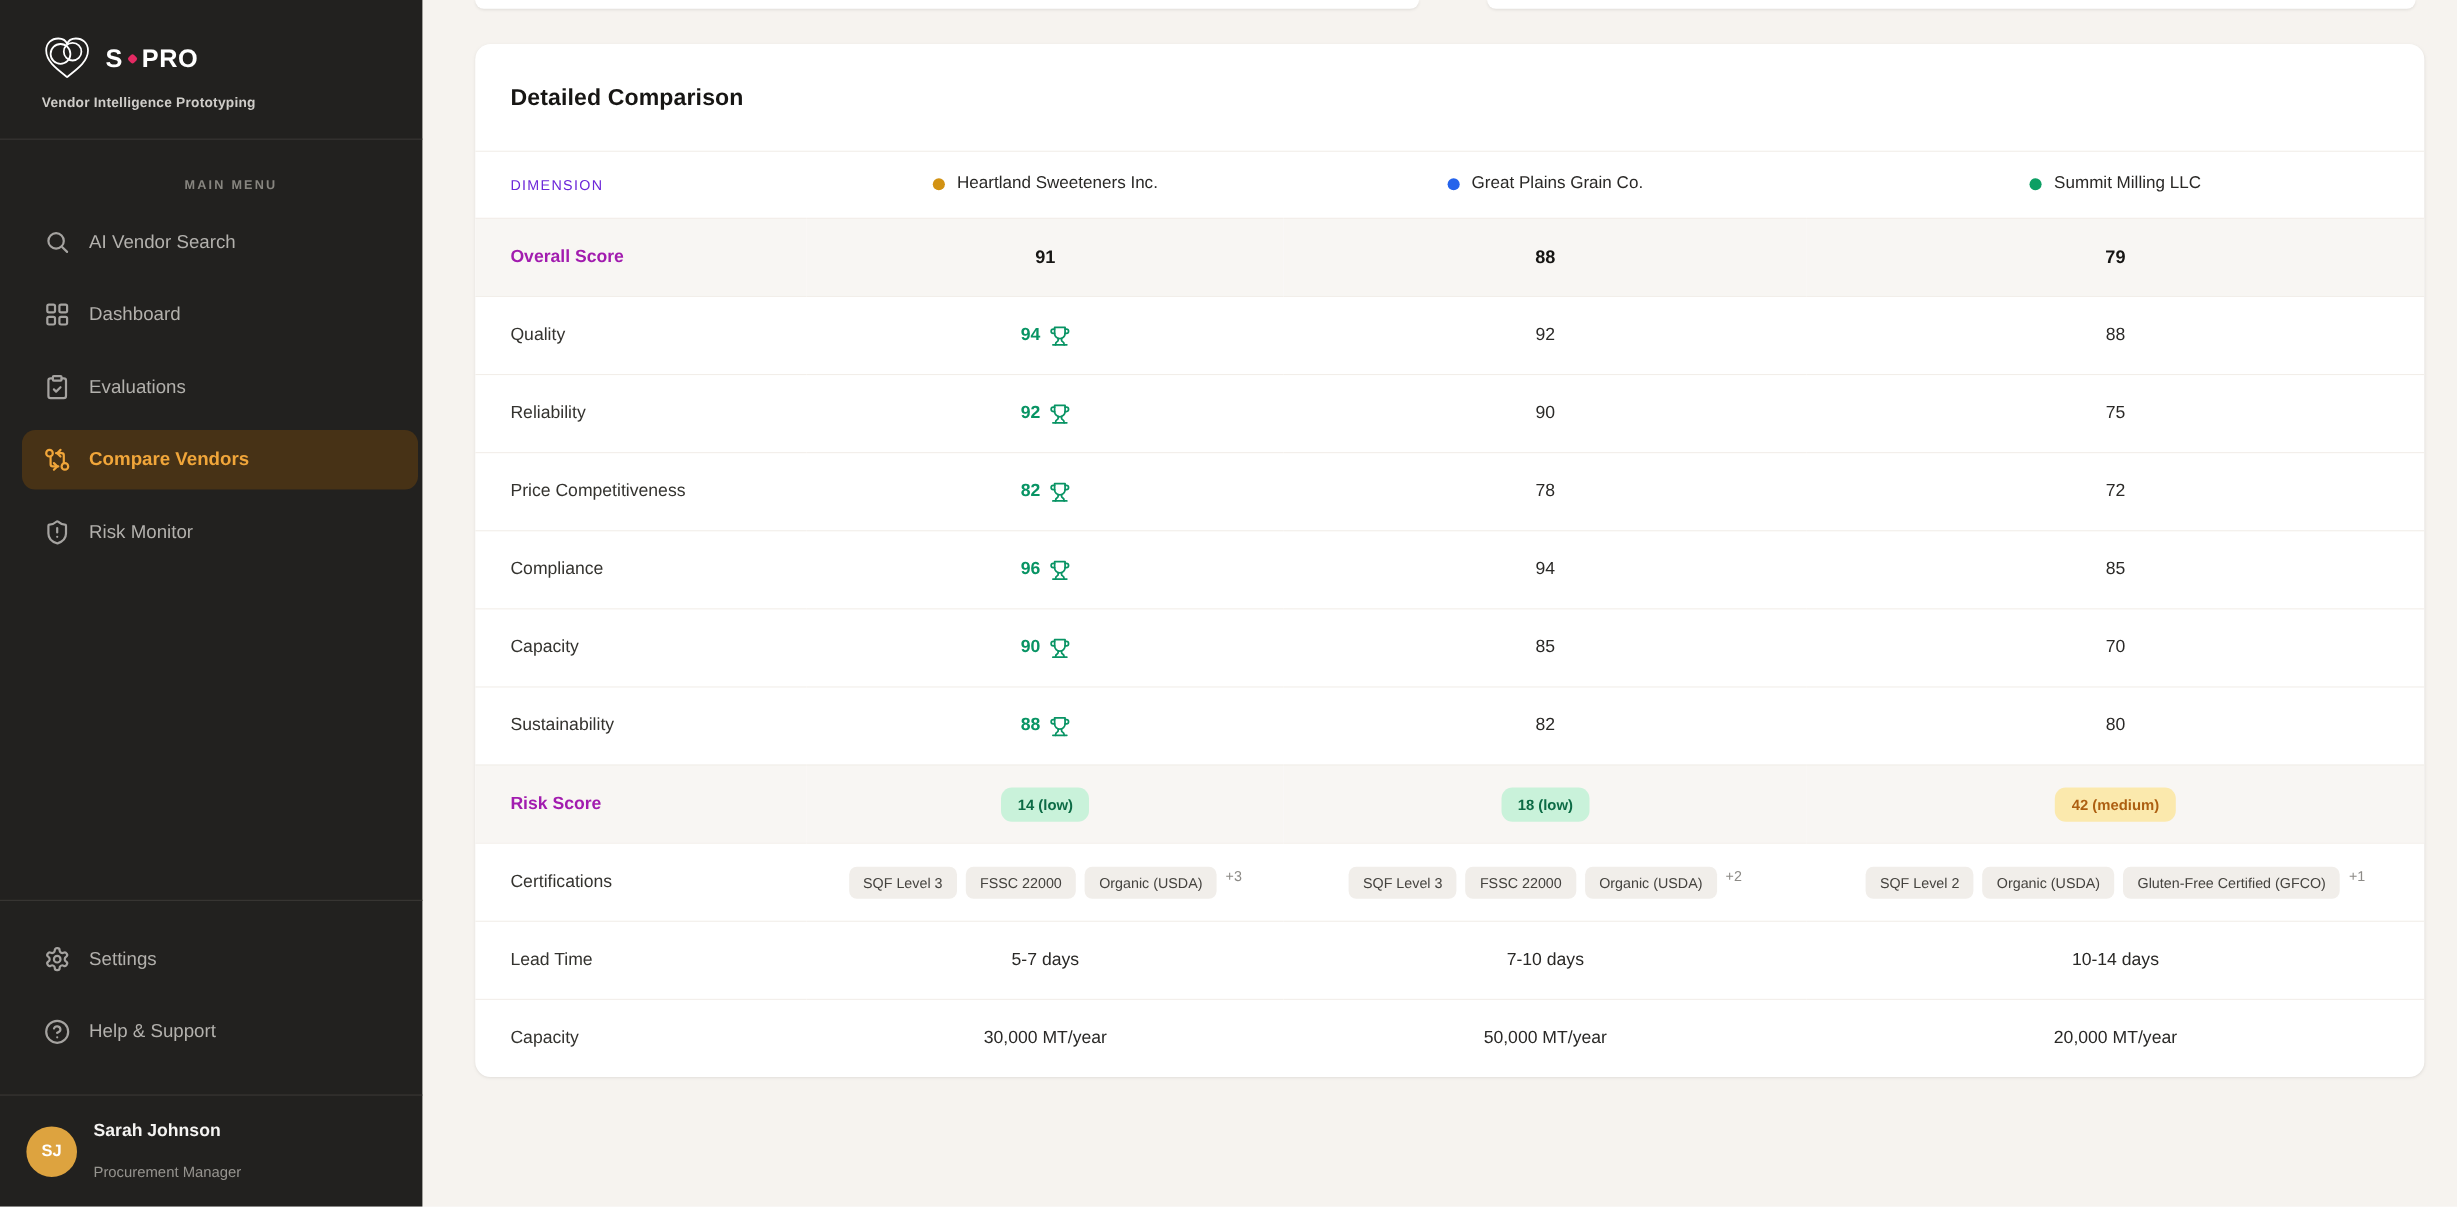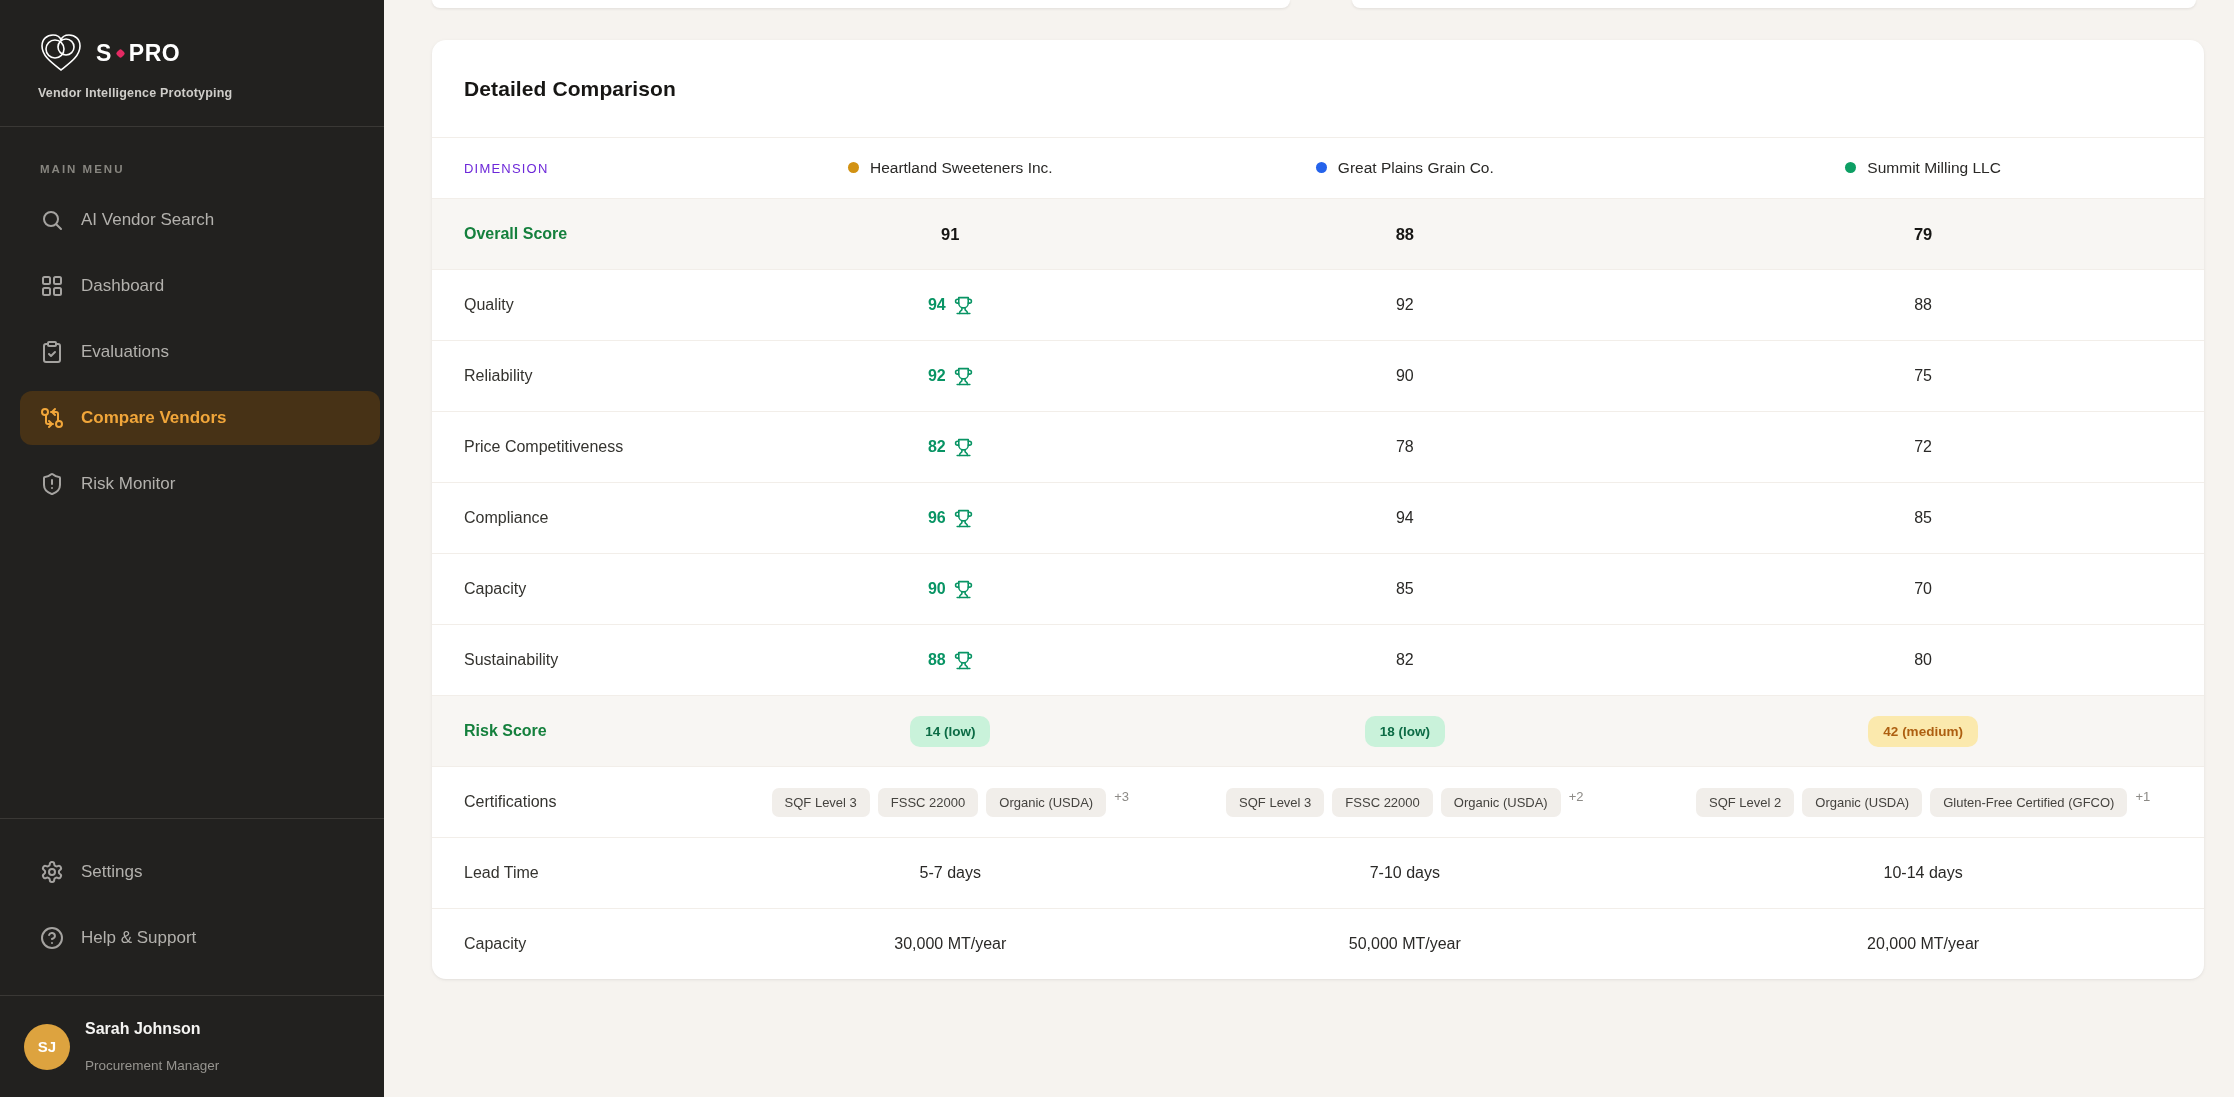--- a/index.html
+++ b/index.html
@@ -16,21 +16,21 @@
     background:#22211f;
     display:flex; flex-direction:column;
     color:#b3b1ad;
   }
   .logo-block { padding:32px 36px 26px 38px; border-bottom:1px solid #3a3835; }
   .logo-row { display:flex; align-items:center; gap:12px; }
   .logo-mark { width:46px; height:42px; color:#ffffff; }
   .brand { font-size:23px; font-weight:700; color:#ffffff; letter-spacing:.5px; display:flex; align-items:center; gap:5px; }
   .brand-dot { width:7px; height:7px; border-radius:2px; background:#e42a63; display:inline-block; transform:rotate(45deg); }
   .tagline { margin-top:12px; font-size:12.5px; font-weight:600; color:#cfcdc9; letter-spacing:.2px; }
-  .menu { padding:10px 4px 0 20px; }
+  .menu { padding:10px 4px 0 20px;text-align:center; }
   .menu-section-label { font-size:11.5px; font-weight:600; letter-spacing:2px; color:#87857f; margin:26px 0 18px 20px; }
   .menu-item {
     height:54px; margin-bottom:12px; border-radius:12px;
     display:flex; align-items:center; gap:17px; padding:0 20px;
     font-size:17px; color:#b3b1ad; cursor:pointer;
   }
   .menu-item .menu-icon { width:24px; height:24px; display:inline-flex; color:#a5a3a0; }
   .menu-item.active { background:#473216; color:#f1a63a; font-weight:600; }
   .menu-item.active .menu-icon { color:#f1a63a; }
   .menu-icon svg { width:24px; height:24px; }
@@ -64,21 +64,21 @@
   th.dim-header {
     text-align:left; padding-left:32px; height:60px;
     font-size:13px; font-weight:500; color:#6d28d9; letter-spacing:1.2px;
   }
   th.vendor-header { height:60px; text-align:center; font-weight:400; }
   .vendor-head-inner { display:inline-flex; align-items:center; gap:11px; font-size:15.5px; color:#2a2927; }
   .vendor-dot { width:11px; height:11px; border-radius:50%; display:inline-block; flex:none; }
   td { height:71px; border-top:1px solid #f2eee9; text-align:center; font-size:16px; color:#2a2927; }
   td.row-label { text-align:left; padding-left:32px; font-size:16px; color:#34332f; }
   tr.hl td { background:#f8f6f3; }
-  tr.hl td.row-label { font-weight:700; color:#15803d; }
+  tr.hl td.row-label { font-weight:700; color:#a21caf; }
   td.val-bold { font-weight:700; color:#171614; font-size:16.5px; }
   .winner { color:#089464; font-weight:700; display:inline-flex; align-items:center; gap:8px; }
   .winner svg { width:19px; height:19px; }
   .pill { display:inline-block; padding:8px 15px; border-radius:10px; font-size:13.5px; font-weight:600; }
   .pill.low { background:#c9f2da; color:#0c6b45; }
   .pill.medium { background:#fbe9ad; color:#ad5f11; }
   .chips { display:flex; justify-content:center; align-items:center; gap:8px; padding:0 6px; }
   .chip {
     background:#f1eeea; color:#45433f; font-size:13px;
     padding:7px 13px; border-radius:7px; white-space:nowrap;

